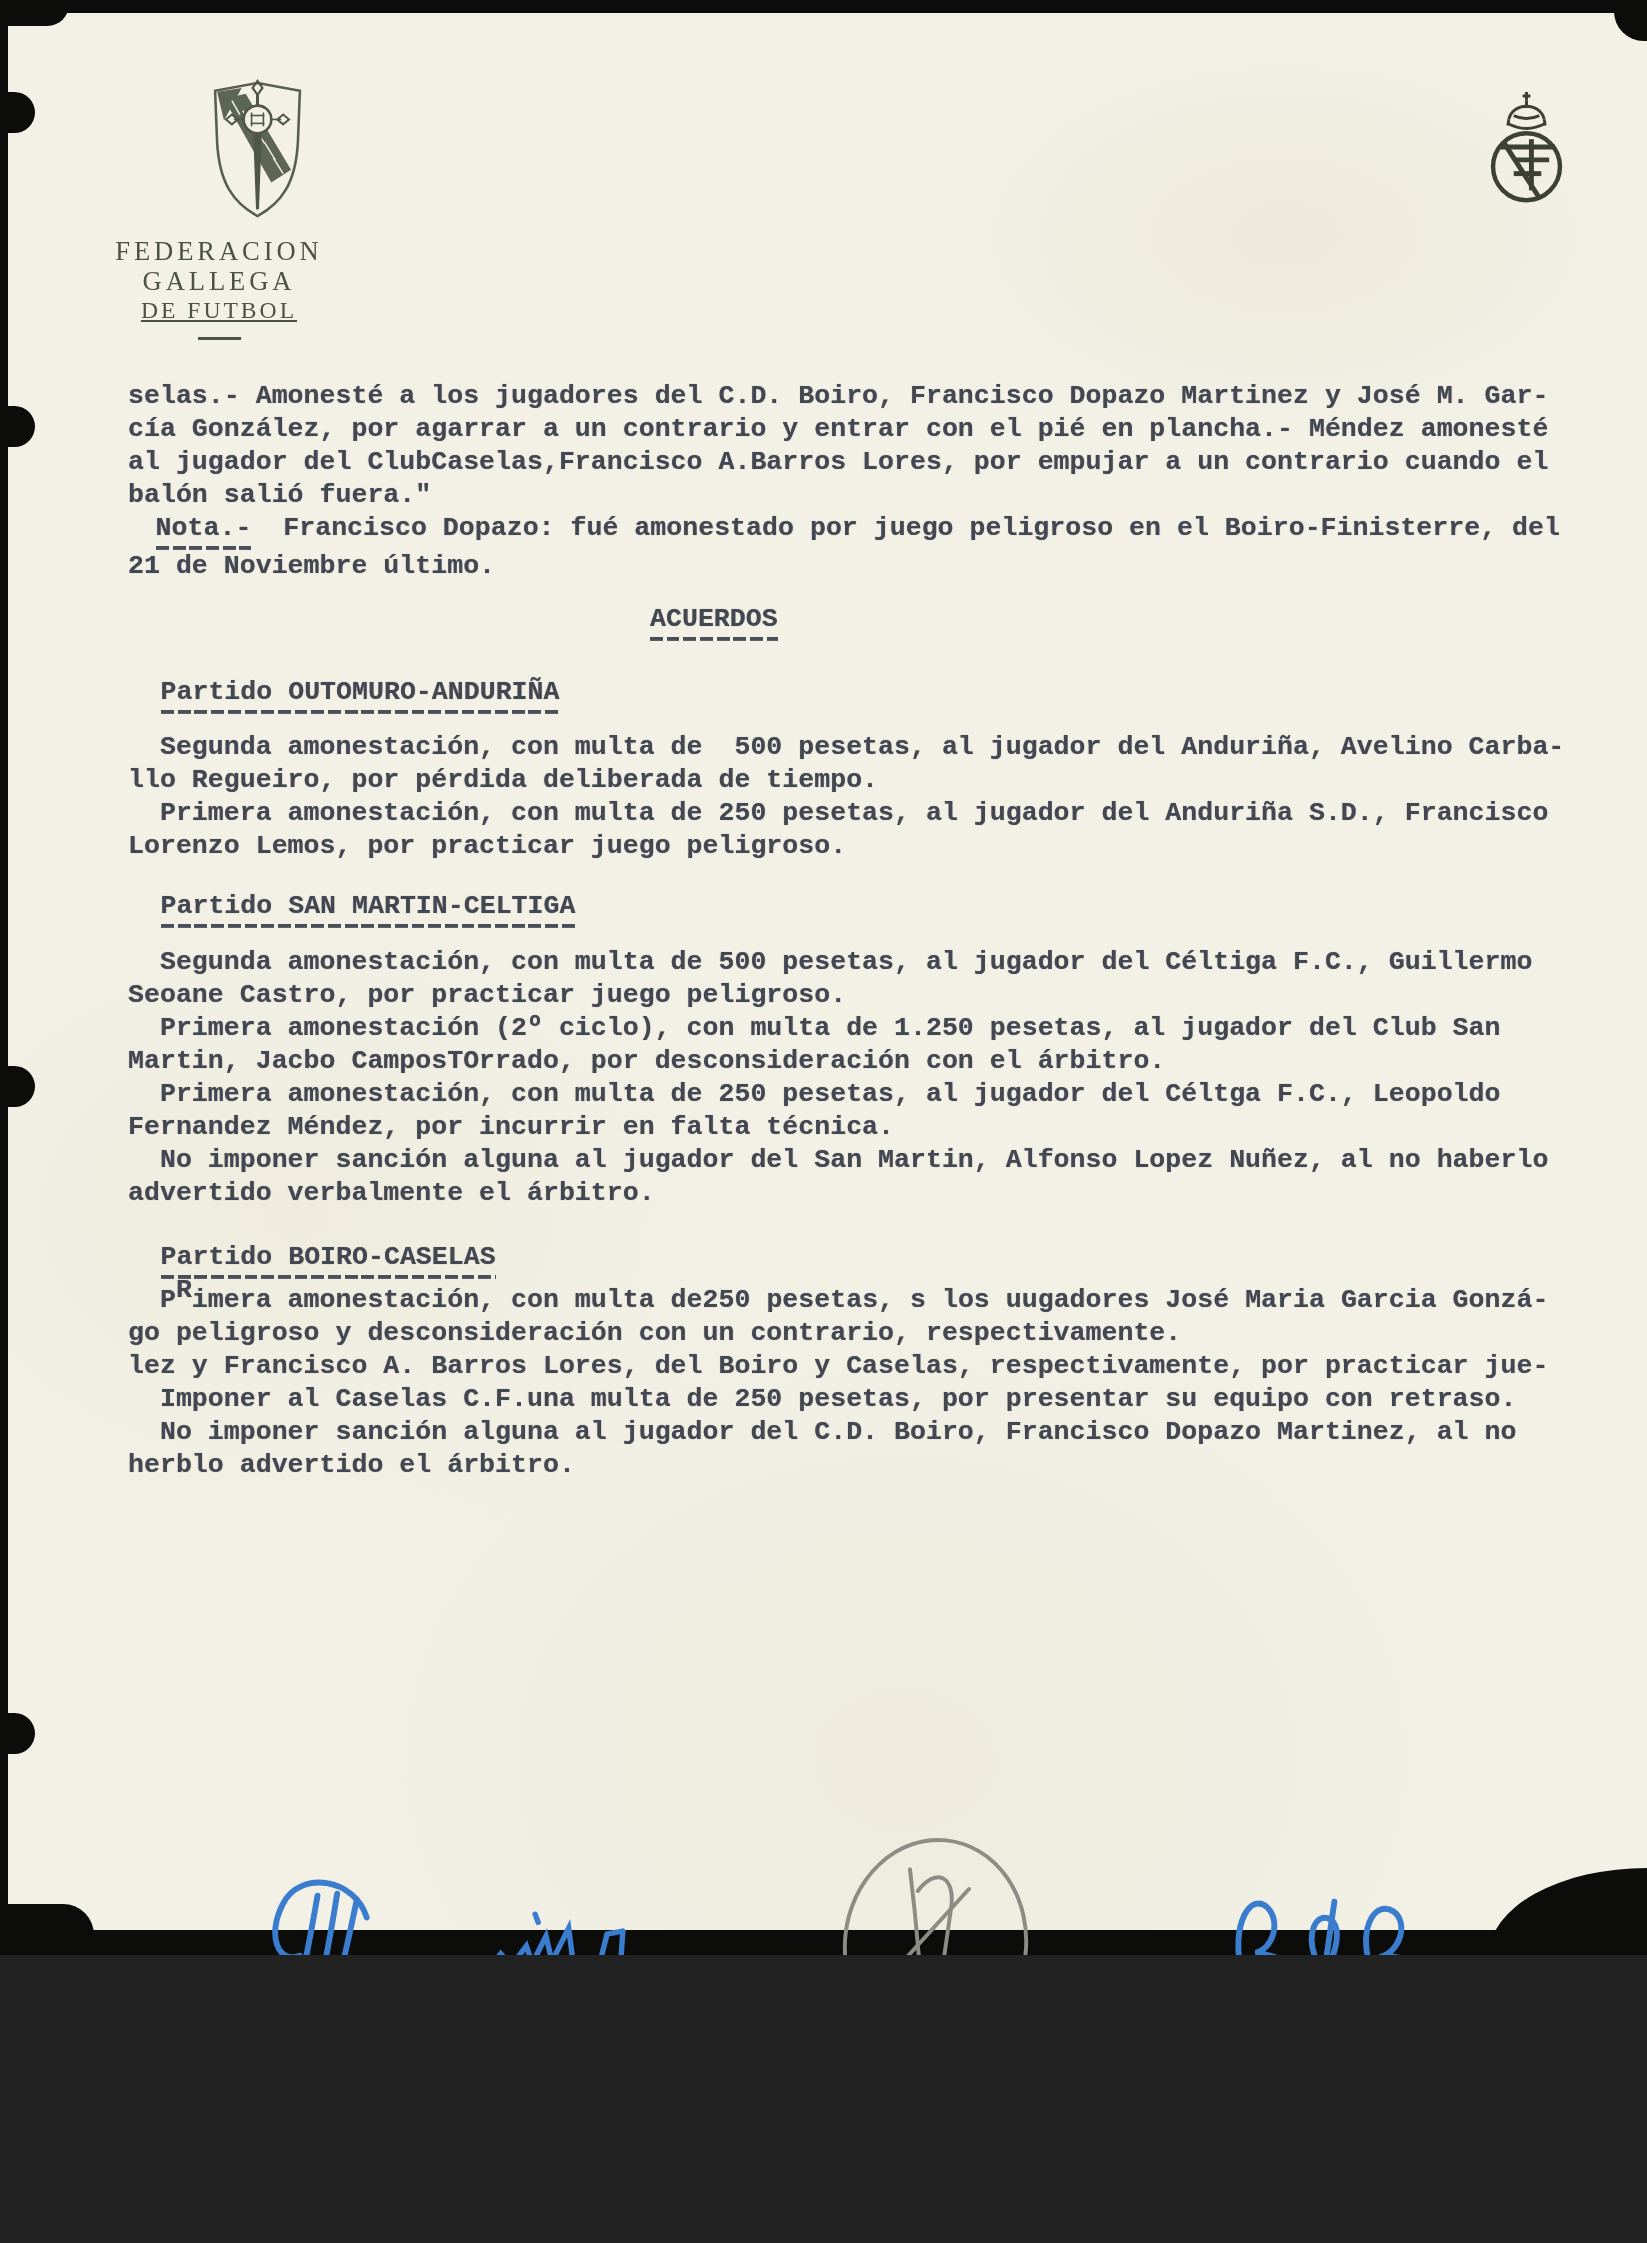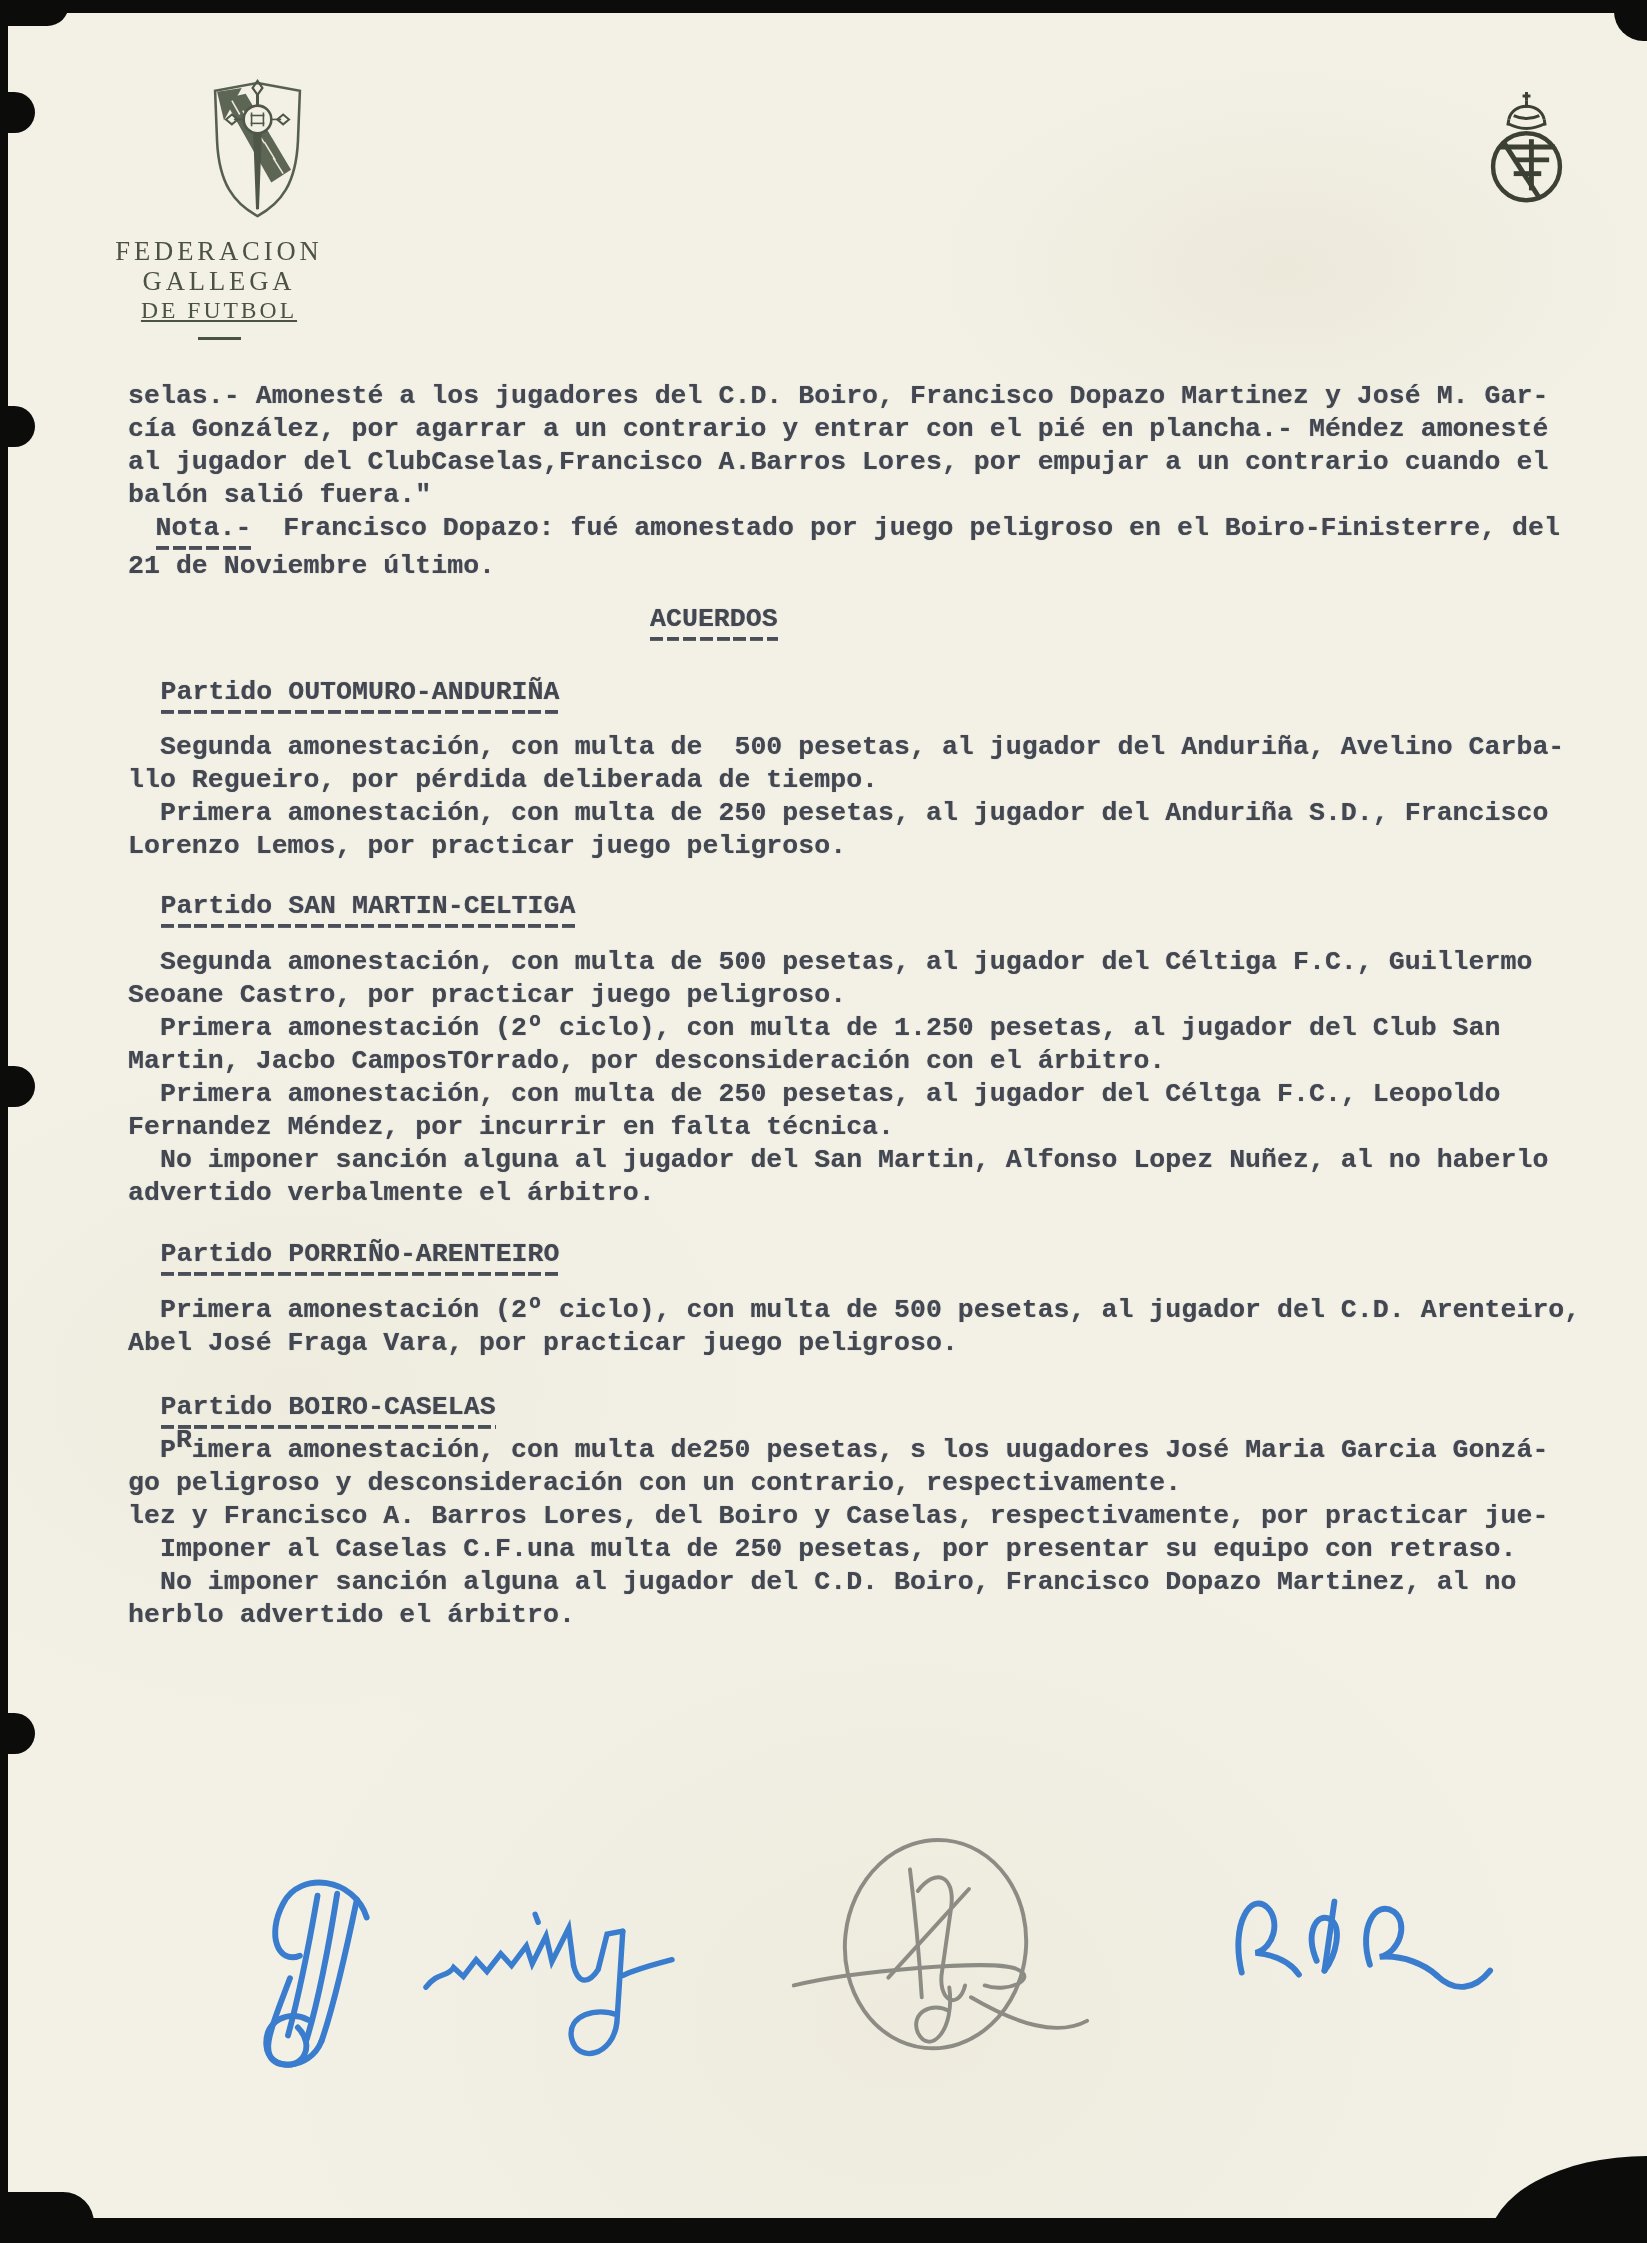--- a/index.html
+++ b/index.html
@@ -1,18 +1,18 @@
 <!DOCTYPE html>
 <html><head>
 <meta charset="utf-8">
 <style>
   html,body{margin:0;padding:0;background:#222;}
   .paper{
     position:relative;
-    width:1647px;height:2243px;
+    width:1647px;height:1955px;
     background:#f3f1e6;
     overflow:hidden;
     font-family:"Liberation Mono", monospace;
   }
   .paper::before{
     content:"";position:absolute;inset:0;pointer-events:none;
     background:
       radial-gradient(512px 296px at 78% 12%, rgba(205,198,170,.18), rgba(0,0,0,0) 70%),
       radial-gradient(690px 493px at 18% 62%, rgba(210,204,178,.14), rgba(0,0,0,0) 70%),
       radial-gradient(887px 690px at 55% 90%, rgba(200,193,165,.12), rgba(0,0,0,0) 75%);
@@ -171,25 +171,20 @@
       <div class="tline">  Segunda amonestación, con multa de 500 pesetas, al jugador del Céltiga F.C., Guillermo</div>
       <div class="tline">Seoane Castro, por practicar juego peligroso.</div>
       <div class="tline">  Primera amonestación (2º ciclo), con multa de 1.250 pesetas, al jugador del Club San</div>
       <div class="tline">Martin, Jacbo CamposTOrrado, por desconsideración con el árbitro.</div>
       <div class="tline">  Primera amonestación, con multa de 250 pesetas, al jugador del Céltga F.C., Leopoldo</div>
       <div class="tline">Fernandez Méndez, por incurrir en falta técnica.</div>
       <div class="tline">  No imponer sanción alguna al jugador del San Martin, Alfonso Lopez Nuñez, al no haberlo</div>
       <div class="tline">advertido verbalmente el árbitro.</div>
     </section>
 
-    <section class="s3">
-      <div class="tline shead"><span class="u">Partido PORRIÑO-ARENTEIRO</span></div>
-      <div class="tline">  Primera amonestación (2º ciclo), con multa de 500 pesetas, al jugador del C.D. Arenteiro,</div>
-      <div class="tline">Abel José Fraga Vara, por practicar juego peligroso.</div>
-    </section>
 
 
     <section class="s5">
       <div class="tline shead"><span class="u">Partido BOIRO-CASELAS</span></div>
       <div class="tline"><span>  P</span><span class="sup">R</span><span>imera amonestación, con multa de250 pesetas, s los uugadores José Maria Garcia Gonzá-</span></div>
       <div class="tline">go peligroso y desconsideración con un contrario, respectivamente.</div>
       <div class="tline">lez y Francisco A. Barros Lores, del Boiro y Caselas, respectivamente, por practicar jue-</div>
       <div class="tline">  Imponer al Caselas C.F.una multa de 250 pesetas, por presentar su equipo con retraso.</div>
       <div class="tline">  No imponer sanción alguna al jugador del C.D. Boiro, Francisco Dopazo Martinez, al no</div>
       <div class="tline">herblo advertido el árbitro.</div>

